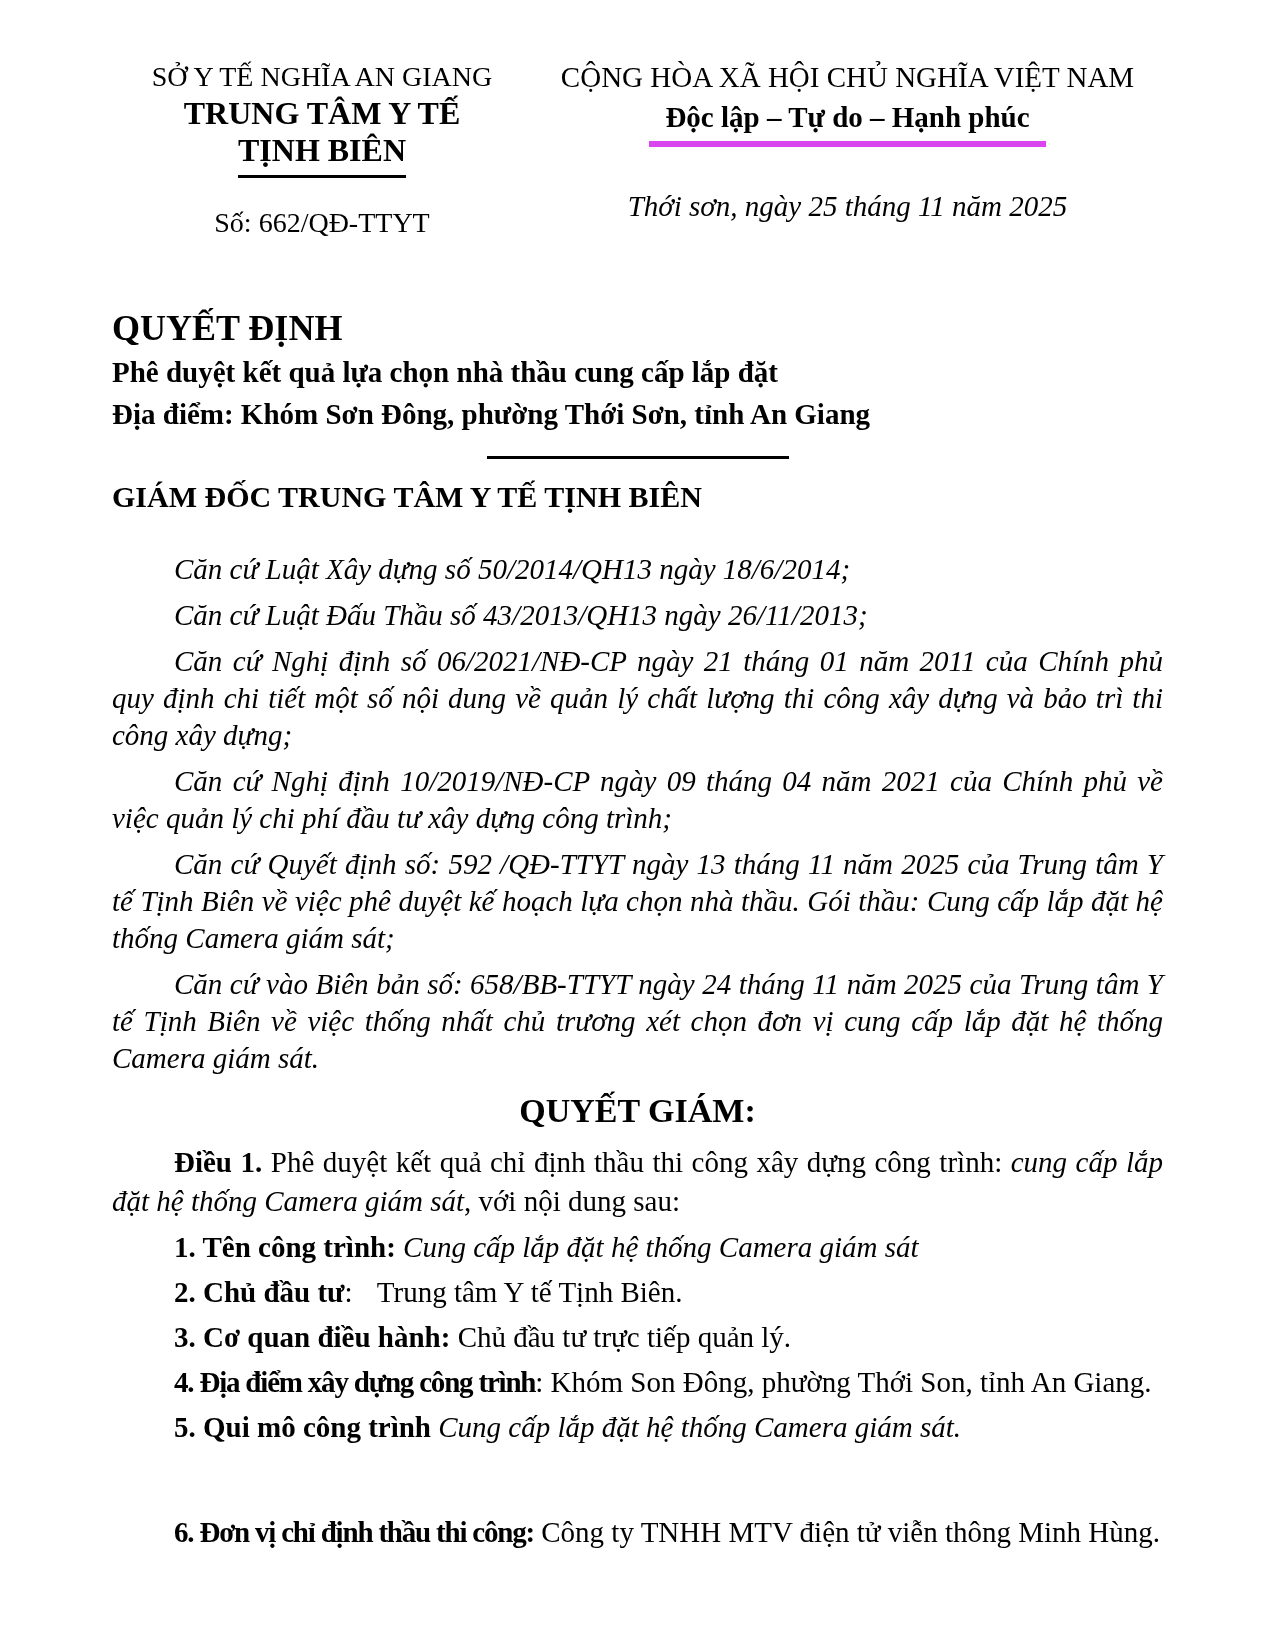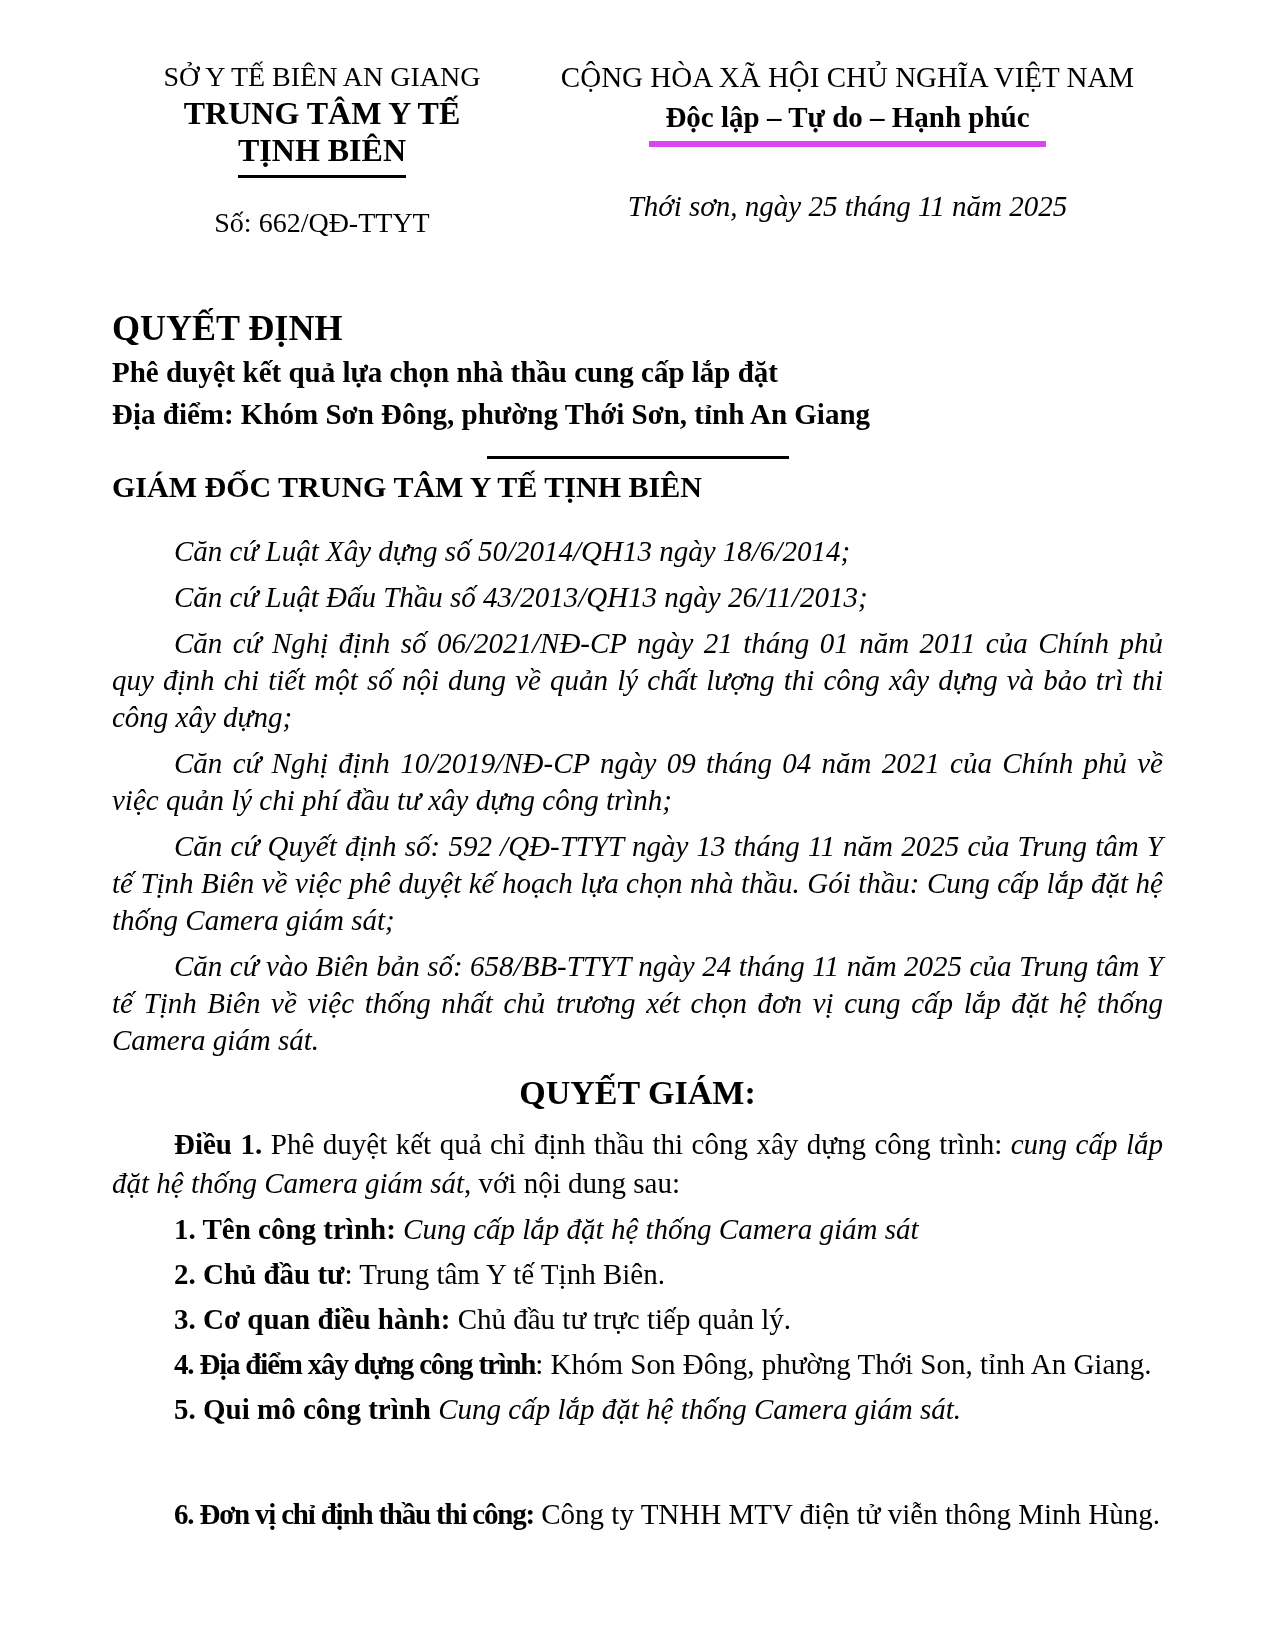--- a/index.html
+++ b/index.html
@@ -63,24 +63,24 @@
   
   .title-block { text-align: left; margin-top: 64px; }
   .title-main  { font-size: 36px; line-height: 44px; font-weight: bold; margin: 0; }
   .title-sub   { font-size: 29px; line-height: 40px; font-weight: bold; margin: 2px 0 0 0; }
   .title-rule {
     width: 302px;
     border-bottom: 3px solid #000;
     margin: 22px auto 0 auto;
     height: 0;
   }
-  .issuer-heading { font-size: 30px; line-height: 40px; font-weight: bold; margin-top: 8px; }
+  .issuer-heading { font-size: 30px; line-height: 40px; font-weight: bold; margin-top: 18px; }
 
   
-  .recitals { margin-top: 26px; }
+  .recitals { margin-top: 34px; }
   .recital {
     font-size: 29px;
     line-height: 37px;
     font-style: italic;
     text-align: justify;
     text-indent: 62px;
     margin: 9px 0;
   }
   .recital.tight { margin: 2px 0; }
 
@@ -99,37 +99,37 @@
     margin: 6px 0;
   }
   .item {
     font-size: 29px;
     line-height: 38px;
     padding-left: 62px;
     margin: 7px 0;
     white-space: nowrap;
   }
   .cond { letter-spacing: -1.2px; }
-  .val-gap { margin-left: 0; }
+  .val-gap { margin-left: 17px; }
   .item-last {
     font-size: 29px;
     line-height: 40px;
     text-align: justify;
     text-indent: 62px;
     margin: 66px 0 0 0;
   }
 </style>
 </head>
 <body>
 
 <div class="page">
 
   <div class="header">
     <div class="header-left">
-      <div class="org-line">SỞ Y TẾ BIÊN AN GIANG</div>
+      <div class="org-line">SỞ Y TẾ NGHĨA AN GIANG</div>
       <div class="org-bold">TRUNG TÂM Y TẾ</div>
       <div class="org-bold">TỊNH BIÊN</div>
       <div class="org-rule"></div>
       <div class="doc-number">Số: 662/QĐ-TTYT</div>
     </div>
     <div class="header-right">
       <div class="national-title">CỘNG HÒA XÃ HỘI CHỦ NGHĨA VIỆT NAM</div>
       <div class="motto-wrap">
         <span class="national-motto">Độc lập – Tự do – Hạnh phúc</span>
       </div>

